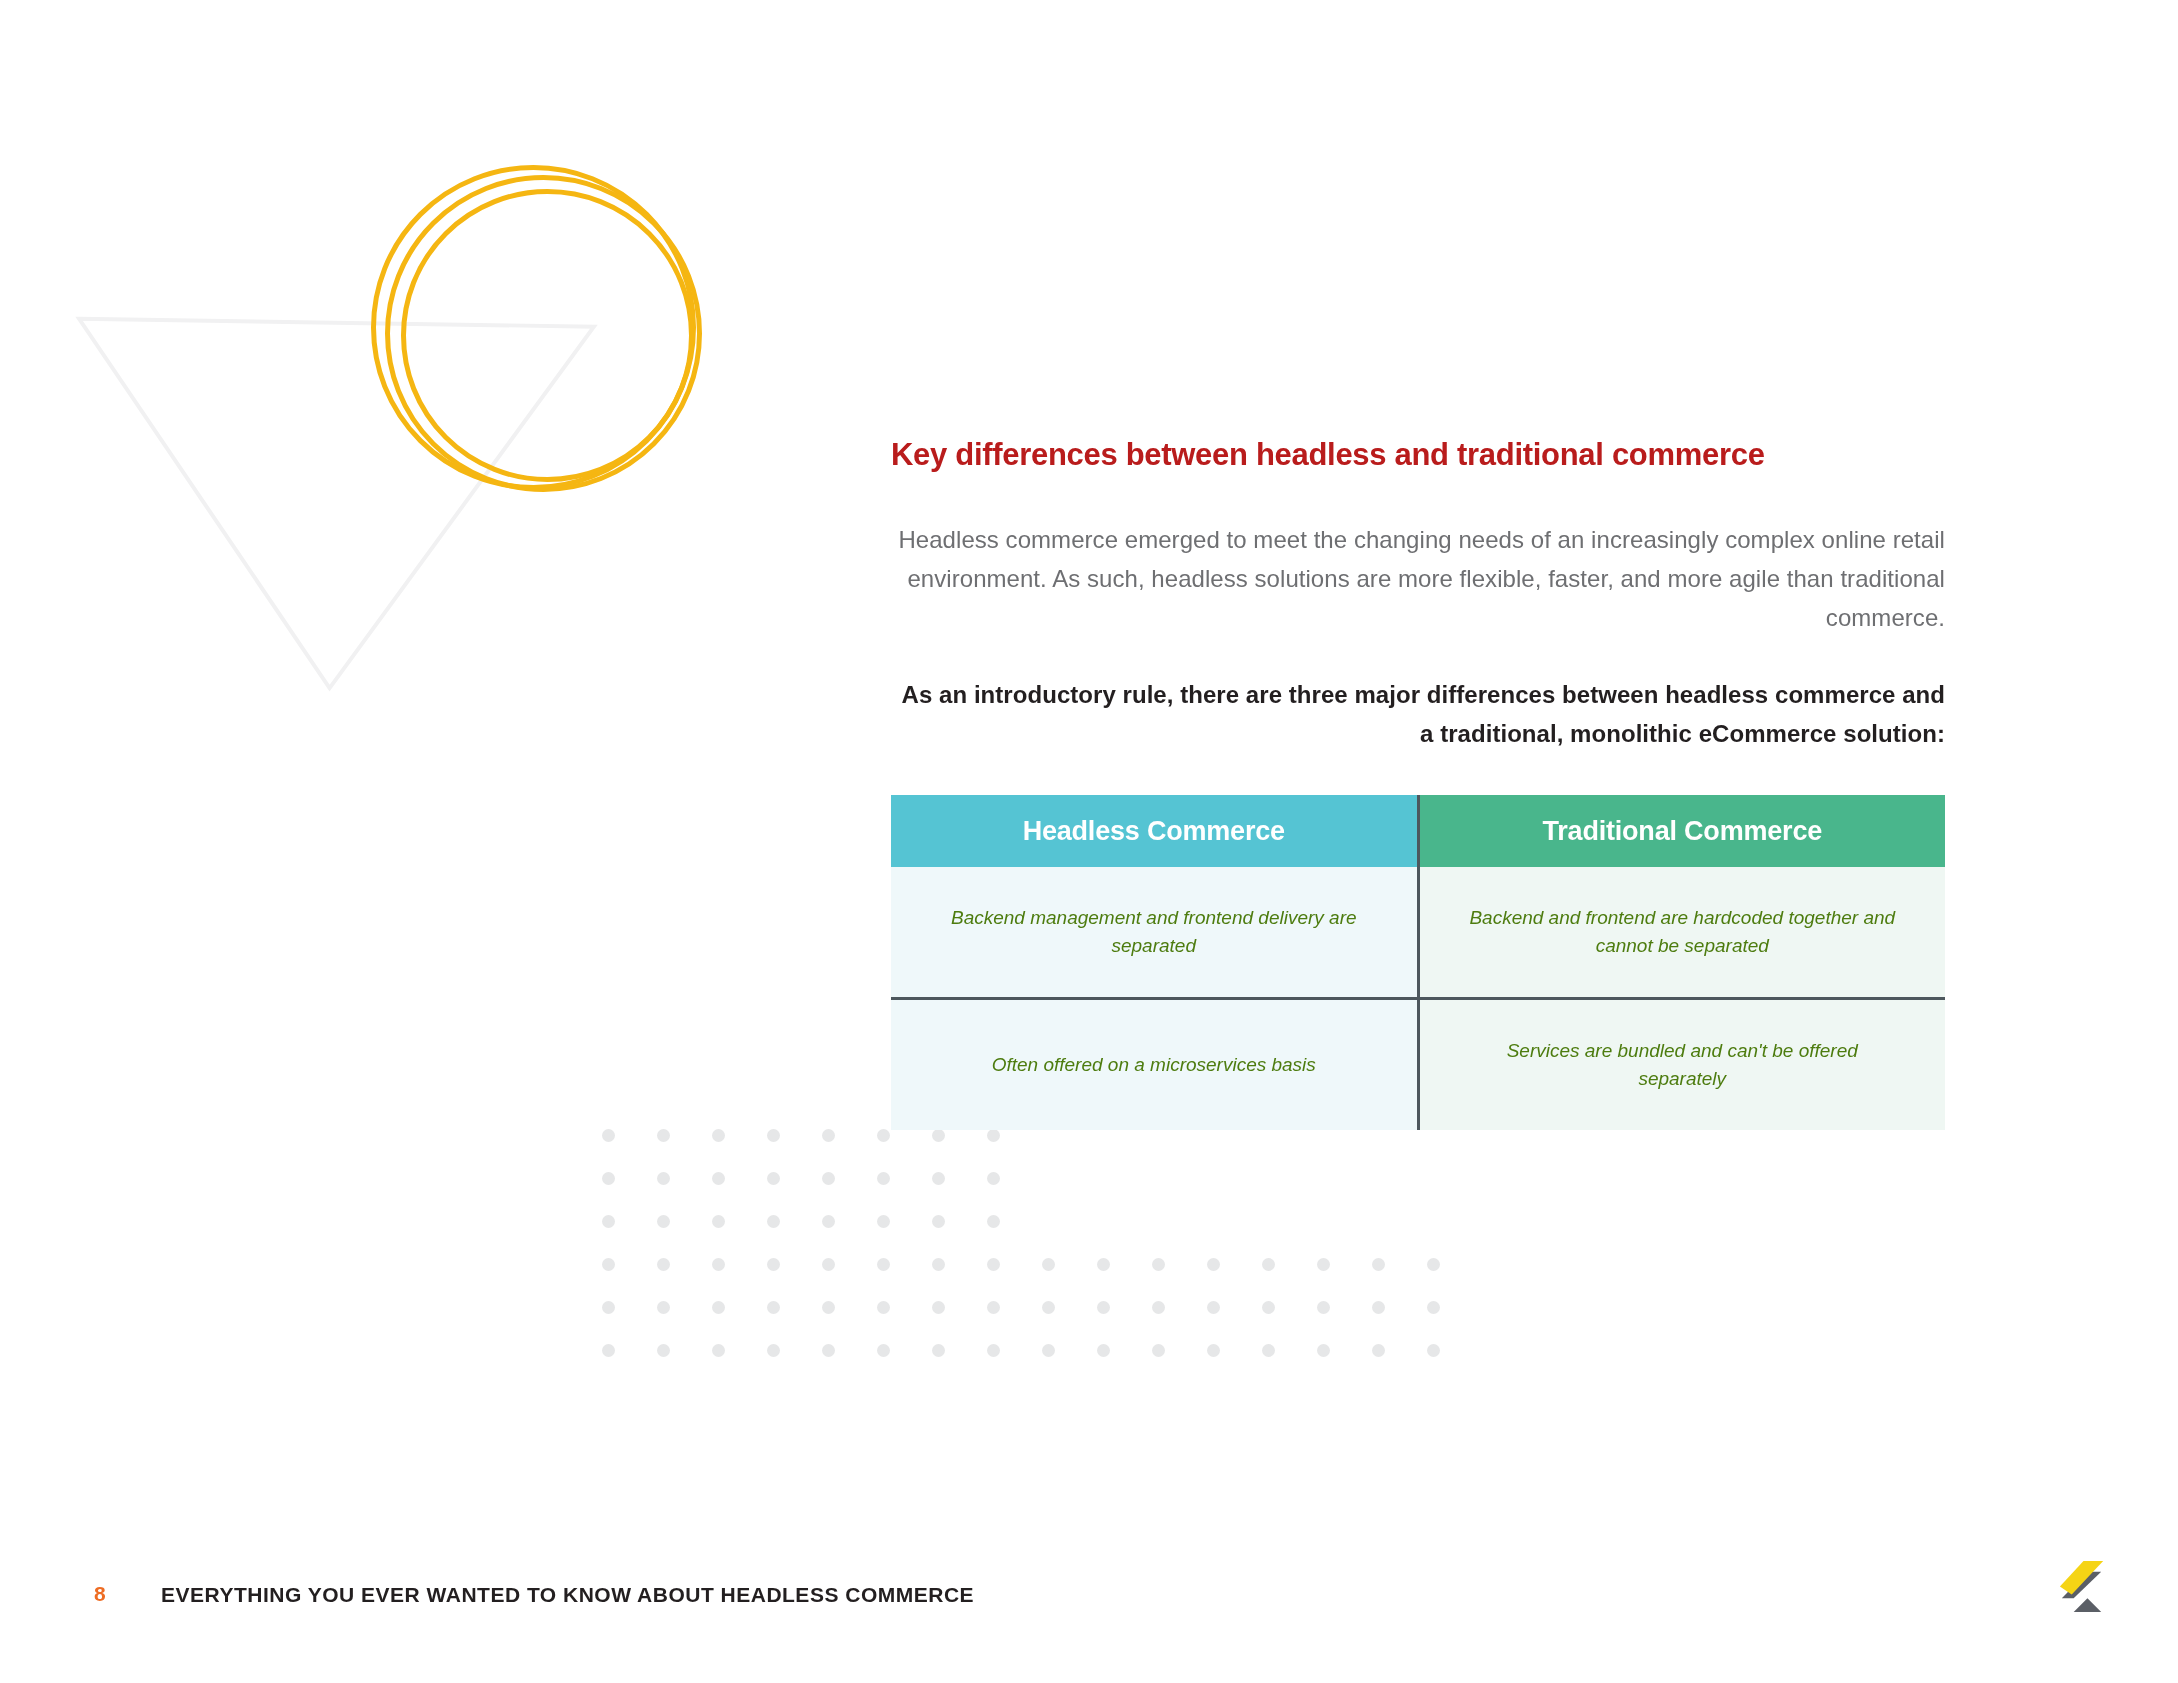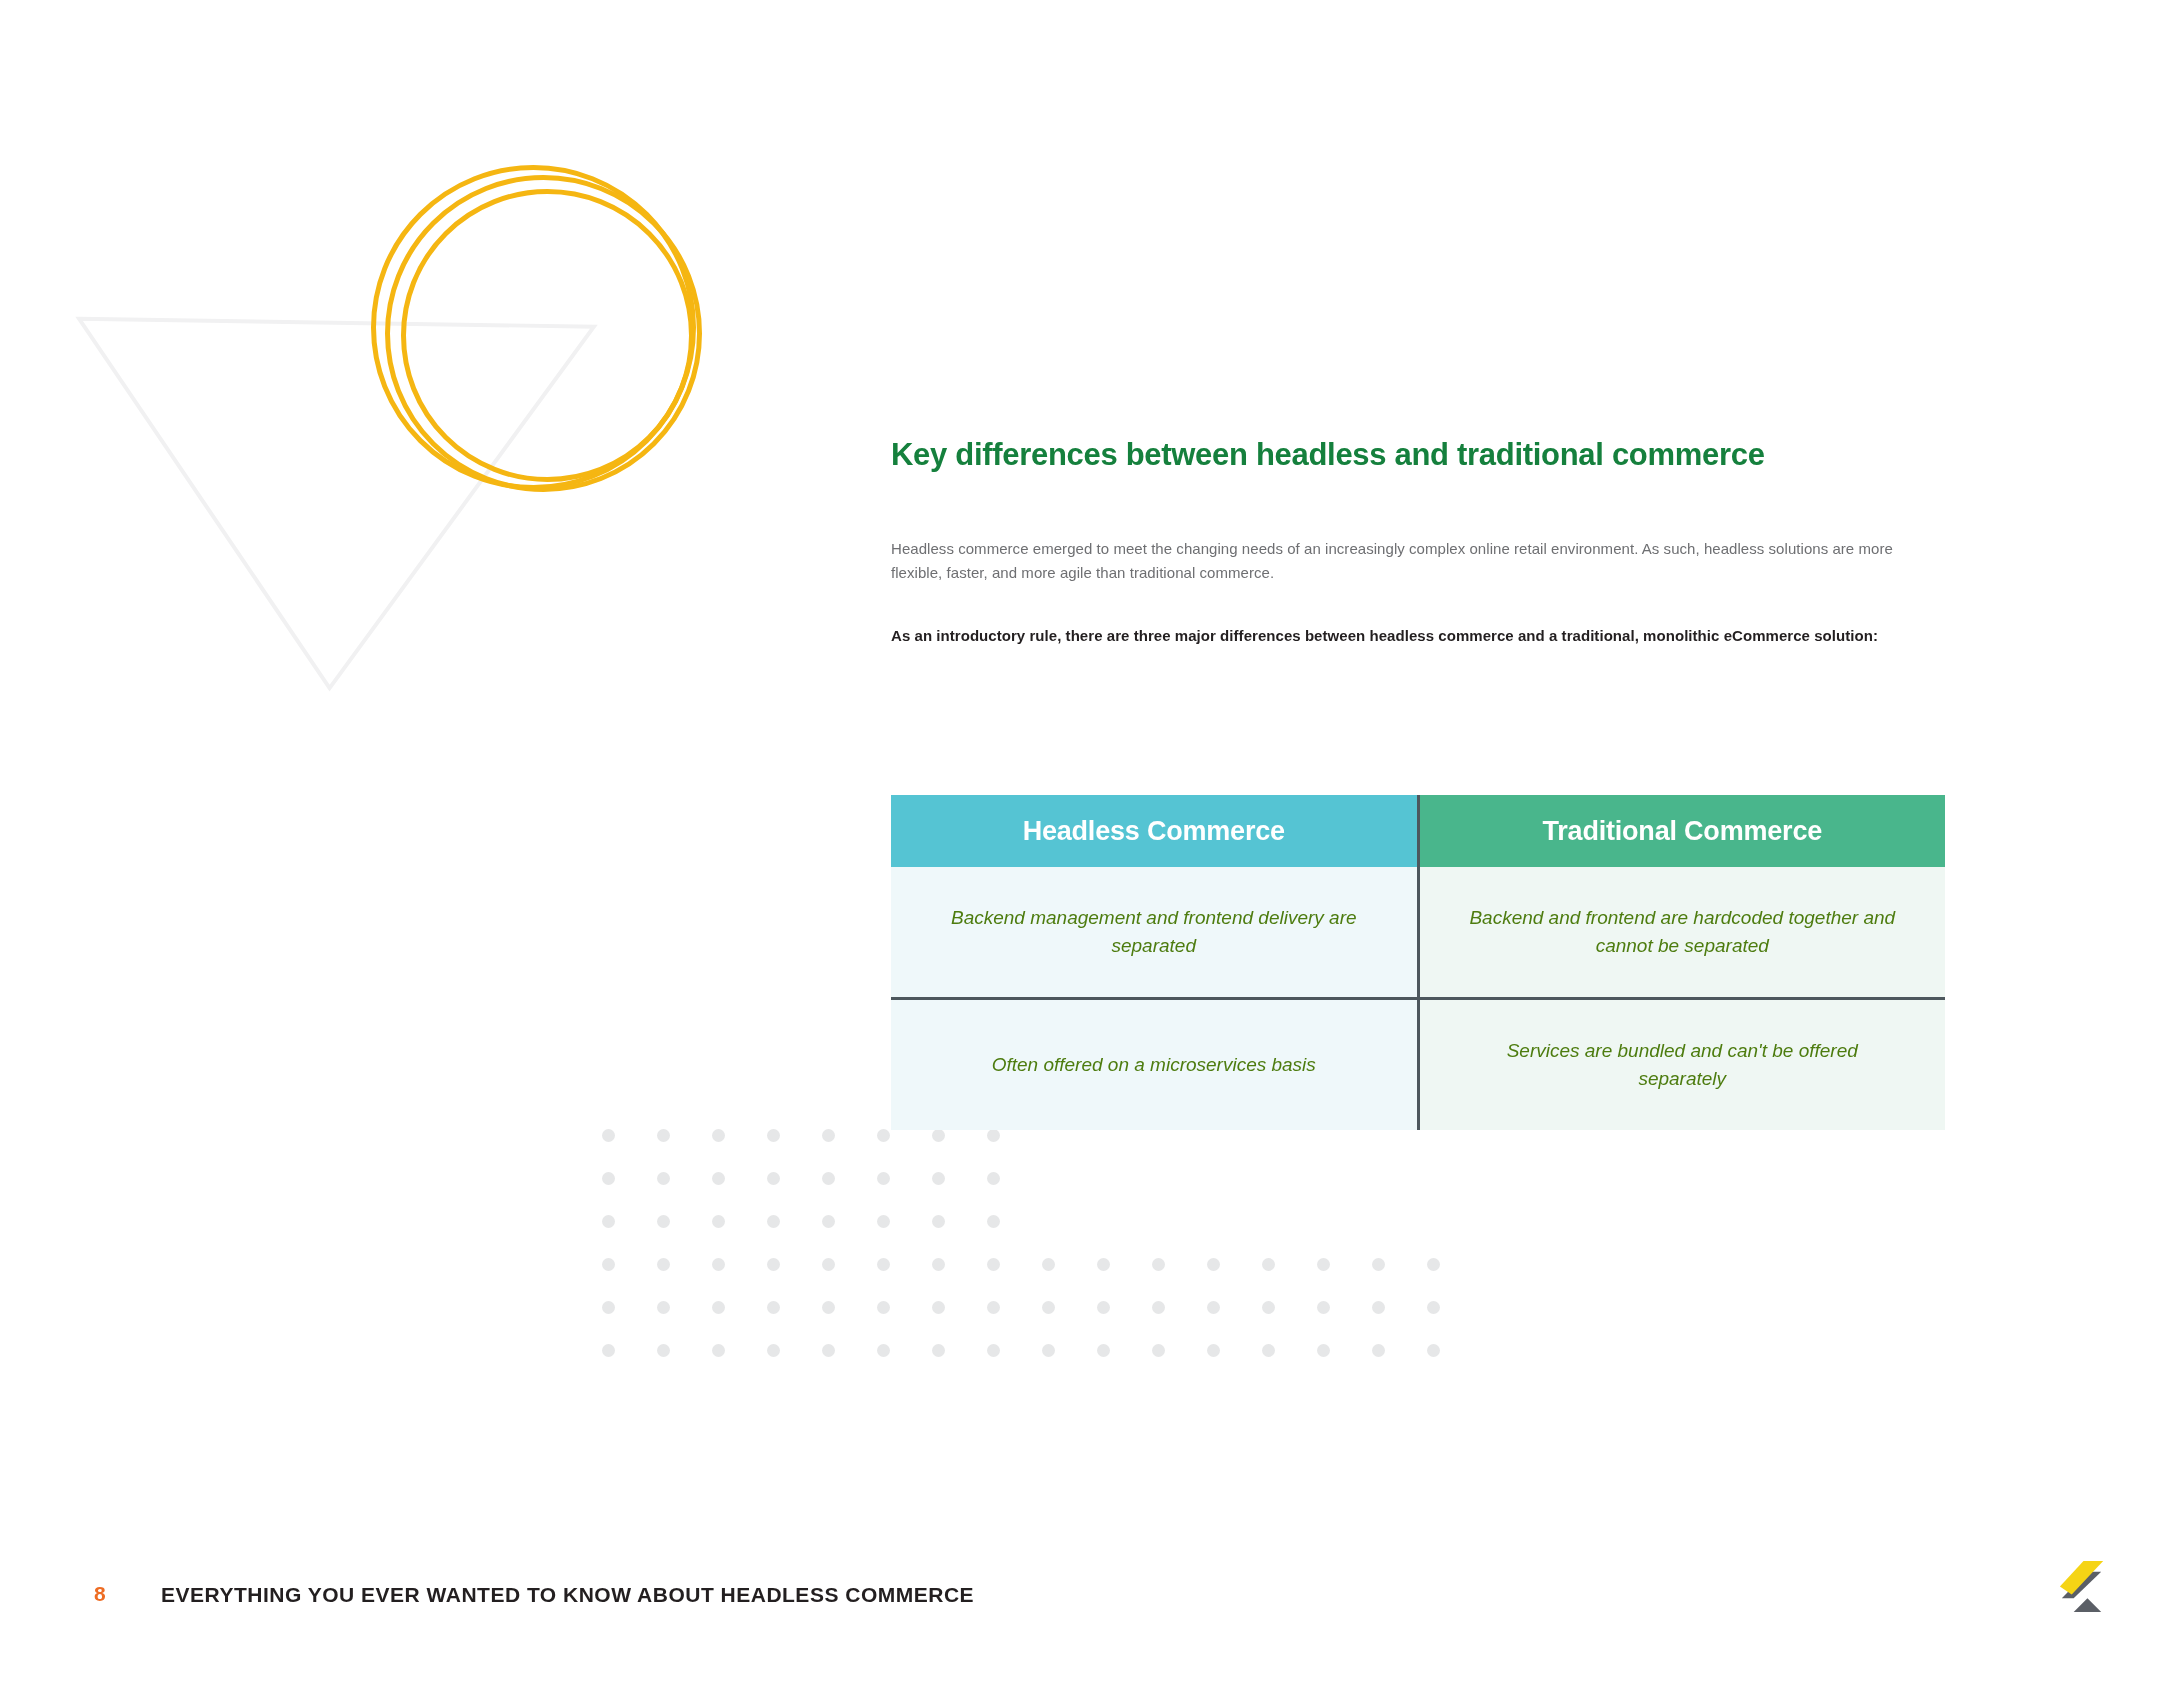--- a/index.html
+++ b/index.html
@@ -69,31 +69,32 @@
   
   #content {
     position: absolute;
     left: 891px;
     top: 436px;
     width: 1054px;
   }
   #heading {
     font-size: 31px;
     font-weight: bold;
-    color: #15803d;
+    color: #b91c1c;
     letter-spacing: -0.3px;
-    margin: 0 0 64px 0;
+    margin: 0 0 48px 0;
     line-height: 1.2;
   }
   .para {
-    font-size: 15px;
+    font-size: 24px;
     color: #6e6f72;
     line-height: 1.62;
     margin: 0 0 38px 0;
     letter-spacing: 0.05px;
+    text-align: right;
   }
   .para.bold {
     color: #231f20;
     font-weight: bold;
     margin-bottom: 0;
   }
 
   
   #table {
     position: absolute;

